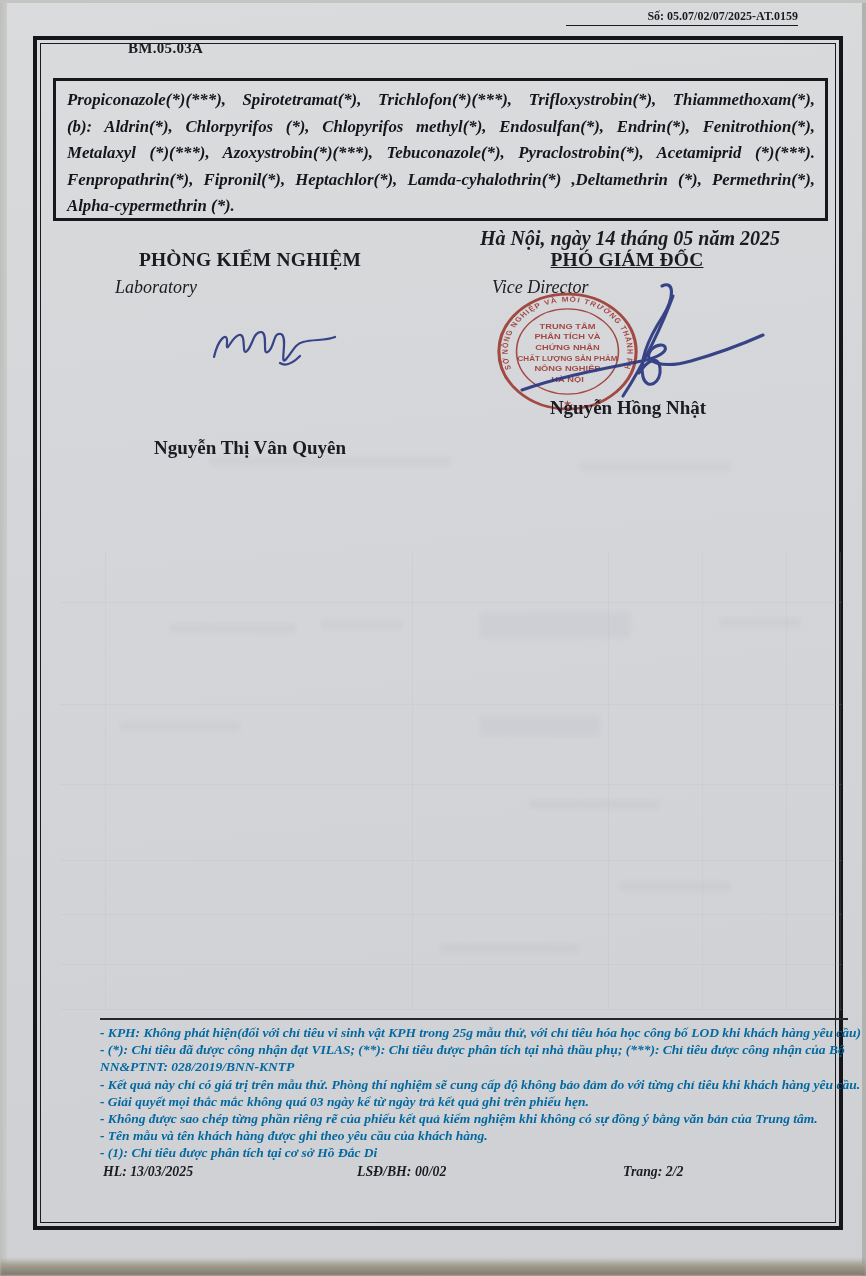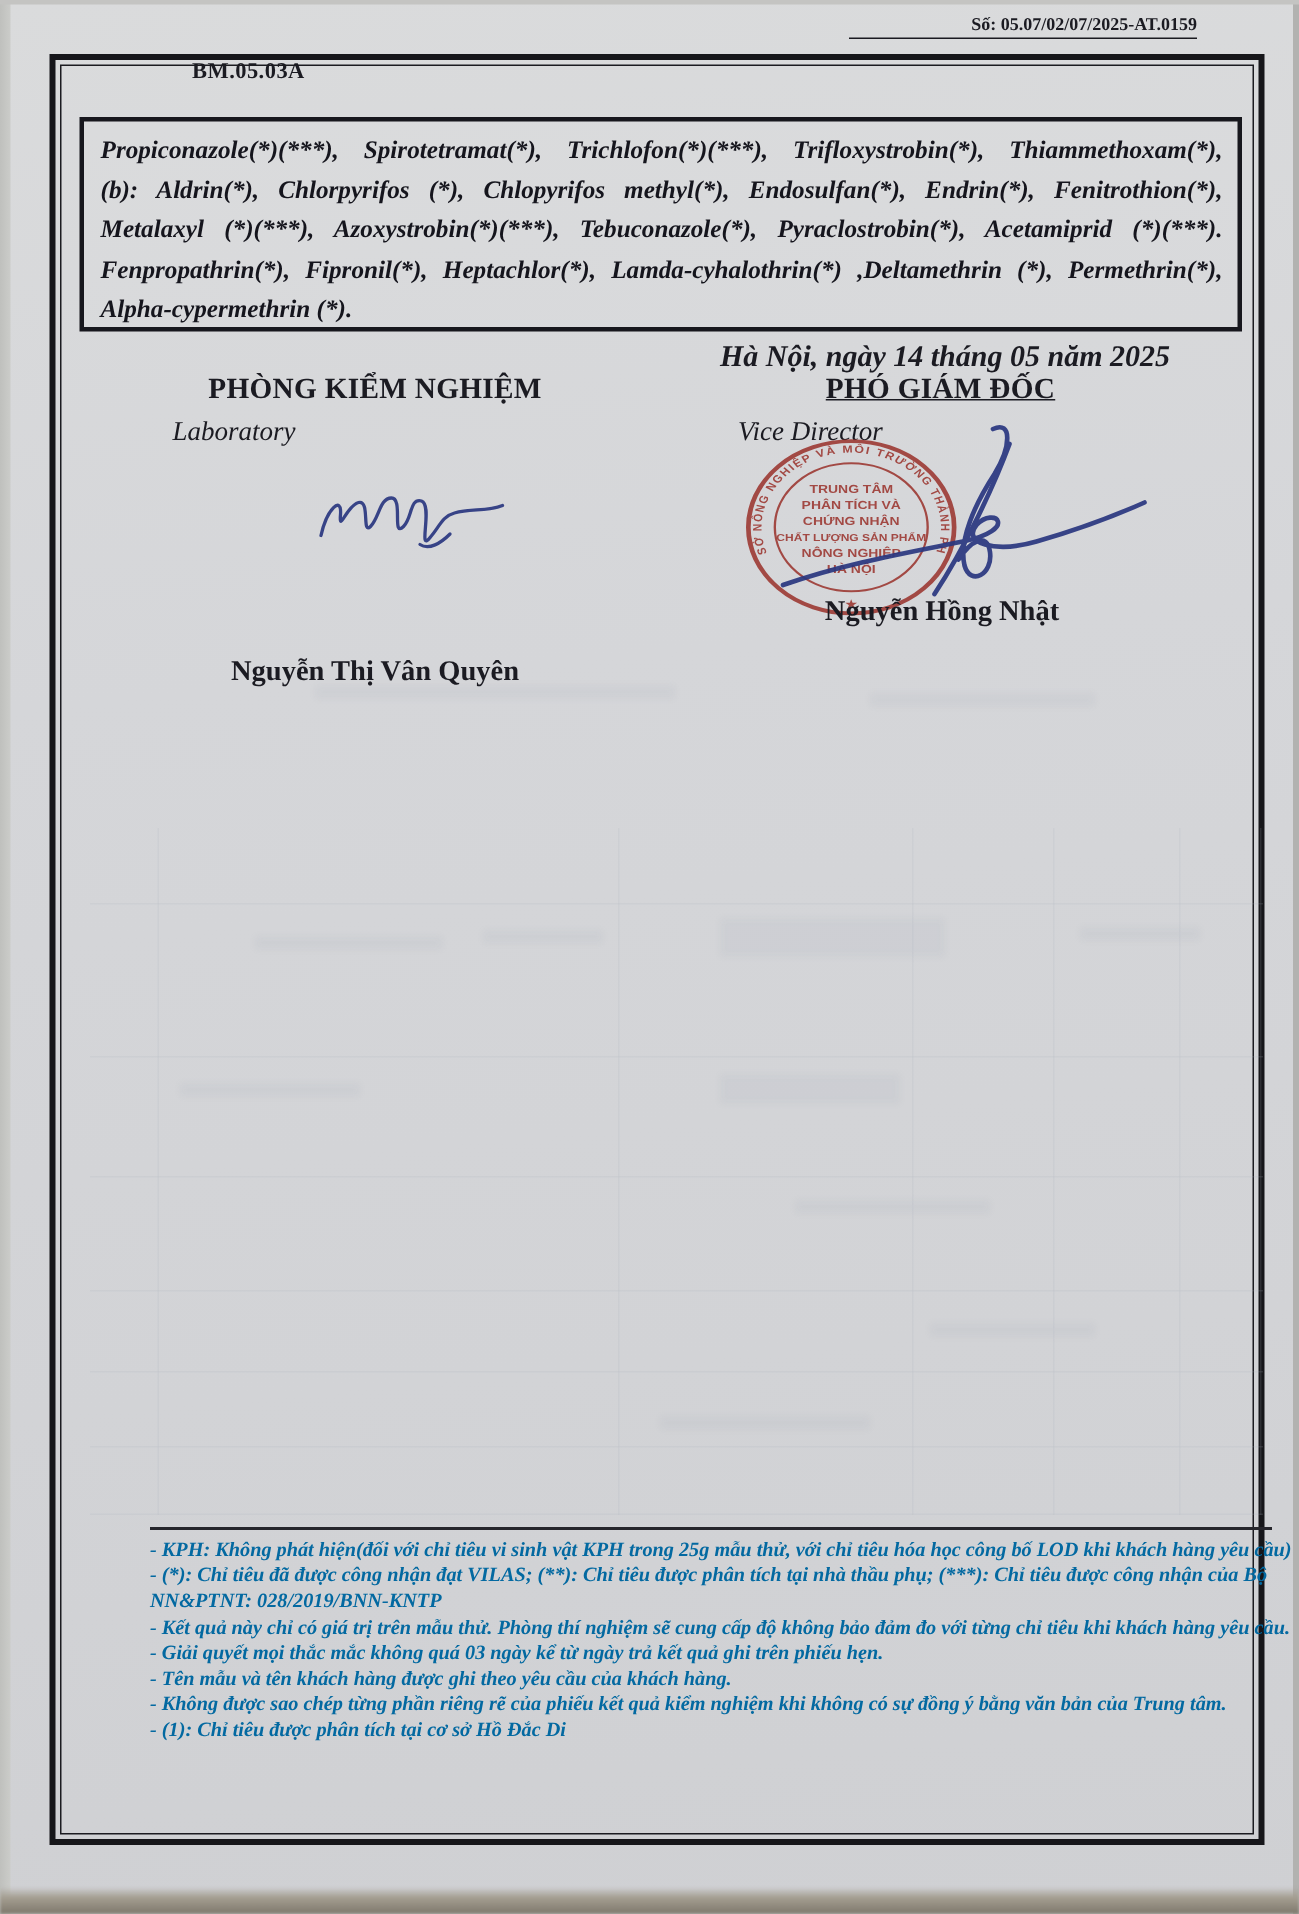--- a/index.html
+++ b/index.html
@@ -161,16 +161,21 @@
   <div class="ghost-bar" style="left:520px;top:-90px;width:150px"></div>
 </div>
 
 <div class="footer">
   <div class="footer-rule"></div>
   <div class="footer-note">-  KPH: Không phát hiện(đối với chỉ tiêu vi sinh vật KPH trong 25g mẫu thử, với chỉ tiêu hóa học công bố LOD khi khách hàng yêu cầu)</div>
   <div class="footer-note">- (*): Chỉ tiêu đã được công nhận đạt VILAS; (**): Chỉ tiêu được phân tích tại nhà thầu phụ; (***): Chỉ tiêu được công nhận của Bộ</div>
   <div class="footer-note">NN&amp;PTNT: 028/2019/BNN-KNTP</div>
   <div class="footer-note">- Kết quả này chỉ có giá trị trên mẫu thử. Phòng thí nghiệm sẽ cung cấp độ không bảo đảm đo với từng chỉ tiêu khi khách hàng yêu cầu.</div>
   <div class="footer-note">- Giải quyết mọi thắc mắc không quá 03 ngày kể từ ngày trả kết quả ghi trên phiếu hẹn.</div>
+  <div class="footer-note">- Không được sao chép từng phần riêng rẽ của phiếu kết quả kiểm nghiệm khi không có sự đồng ý bằng văn bản của Trung tâm.</div>
   <div class="footer-note">- Tên mẫu và tên khách hàng được ghi theo yêu cầu của khách hàng.</div>
-  <div class="footer-note">- Không được sao chép từng phần riêng rẽ của phiếu kết quả kiểm nghiệm khi không có sự đồng ý bằng văn bản của Trung tâm.</div>
   <div class="footer-note">- (1): Chỉ tiêu được phân tích tại cơ sở Hồ Đắc Di</div>
+  <div class="footer-meta">
+    <span class="meta-hl">HL: 13/03/2025</span>
+    <span class="meta-lsdbh">LSĐ/BH: 00/02</span>
+    <span class="meta-page">Trang: 2/2</span>
+  </div>
 </div>
 
 </body></html>

